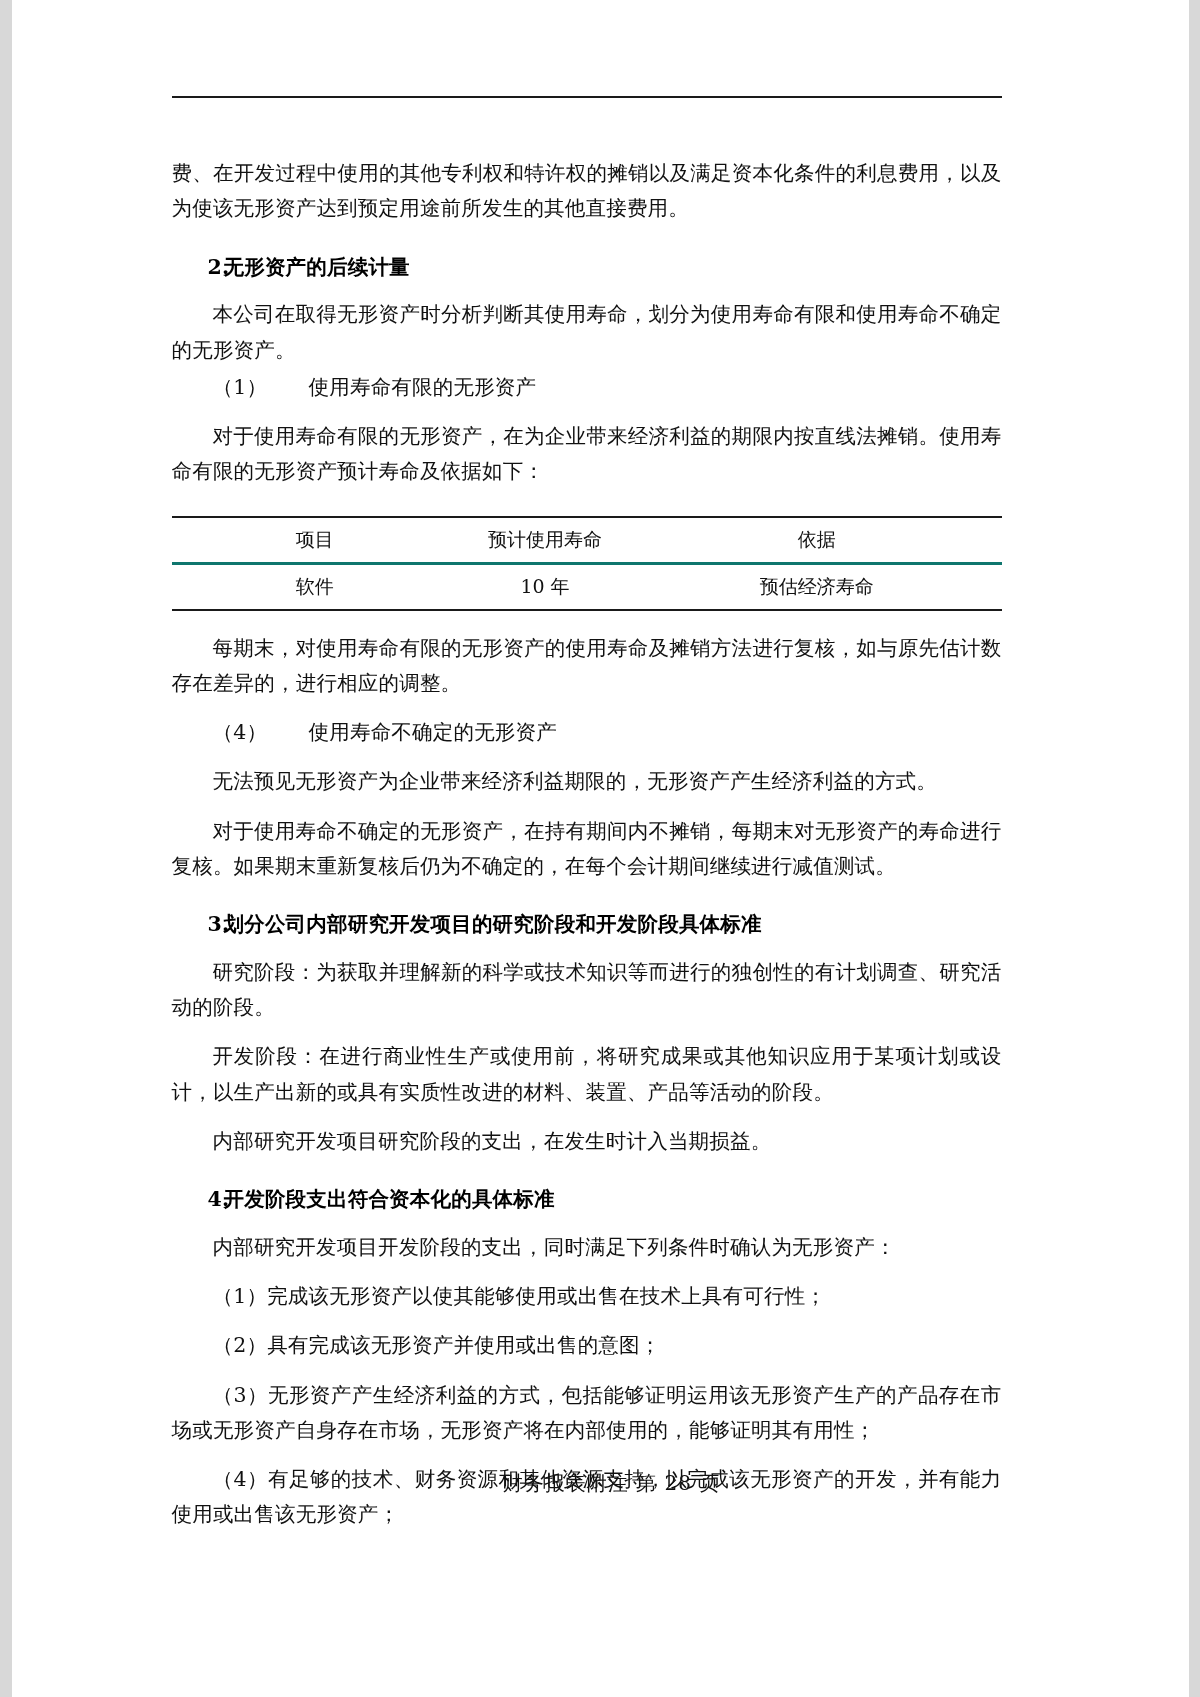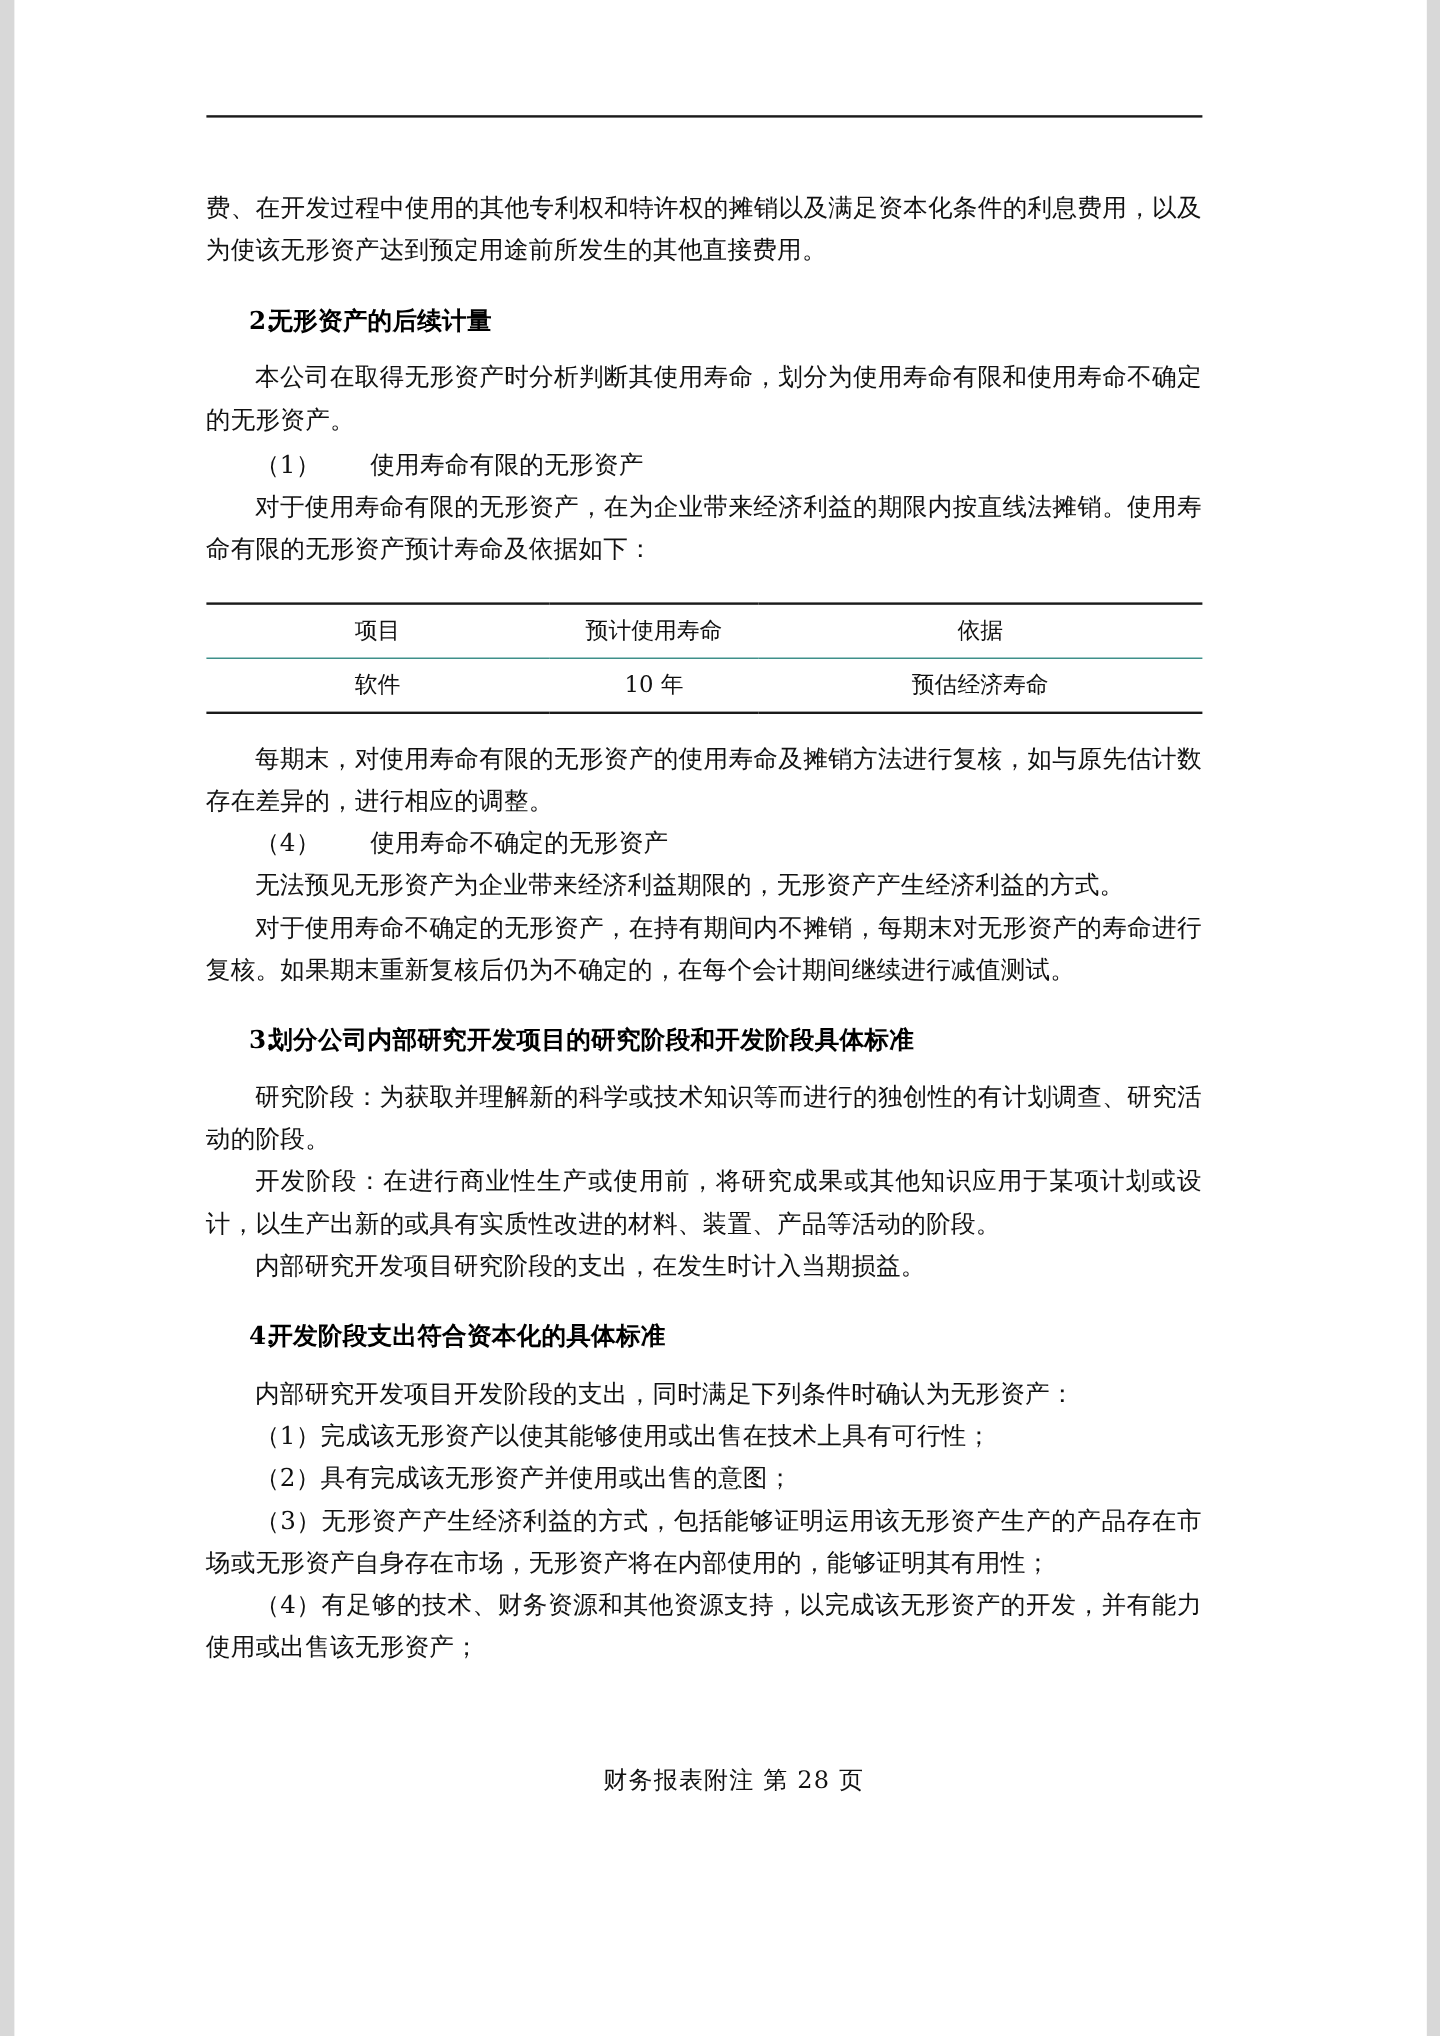--- a/index.html
+++ b/index.html
@@ -52,39 +52,40 @@
     line-height: 1.6;
     color: #000000;
   }
   .heading .num {
     display: inline-block;
     width: 52px;
     padding-left: 36px;
     box-sizing: border-box;
   }
   .para {
+    margin-top: 14px;
   }
   .tight {
     margin-top: 2px;
   }
   table.amort {
     width: 830px;
     border-collapse: collapse;
     margin: 26px 0 20px 0;
     font-size: 19px;
   }
   table.amort th, table.amort td {
     text-align: center;
     padding: 9px 4px;
     color: #111;
     font-weight: normal;
   }
   table.amort thead th {
     border-top: 2.5px solid #1a1a1a;
-    border-bottom: 1px solid #0f766e;
+    border-bottom: 3px solid #0f766e;
   }
   table.amort tbody td {
     border-bottom: 2.5px solid #1a1a1a;
   }
   .col1 { width: 34.5%; }
   .col2 { width: 21%; }
   .col3 { width: 44.5%; }
   .footer {
     position: absolute;
     left: 0;

